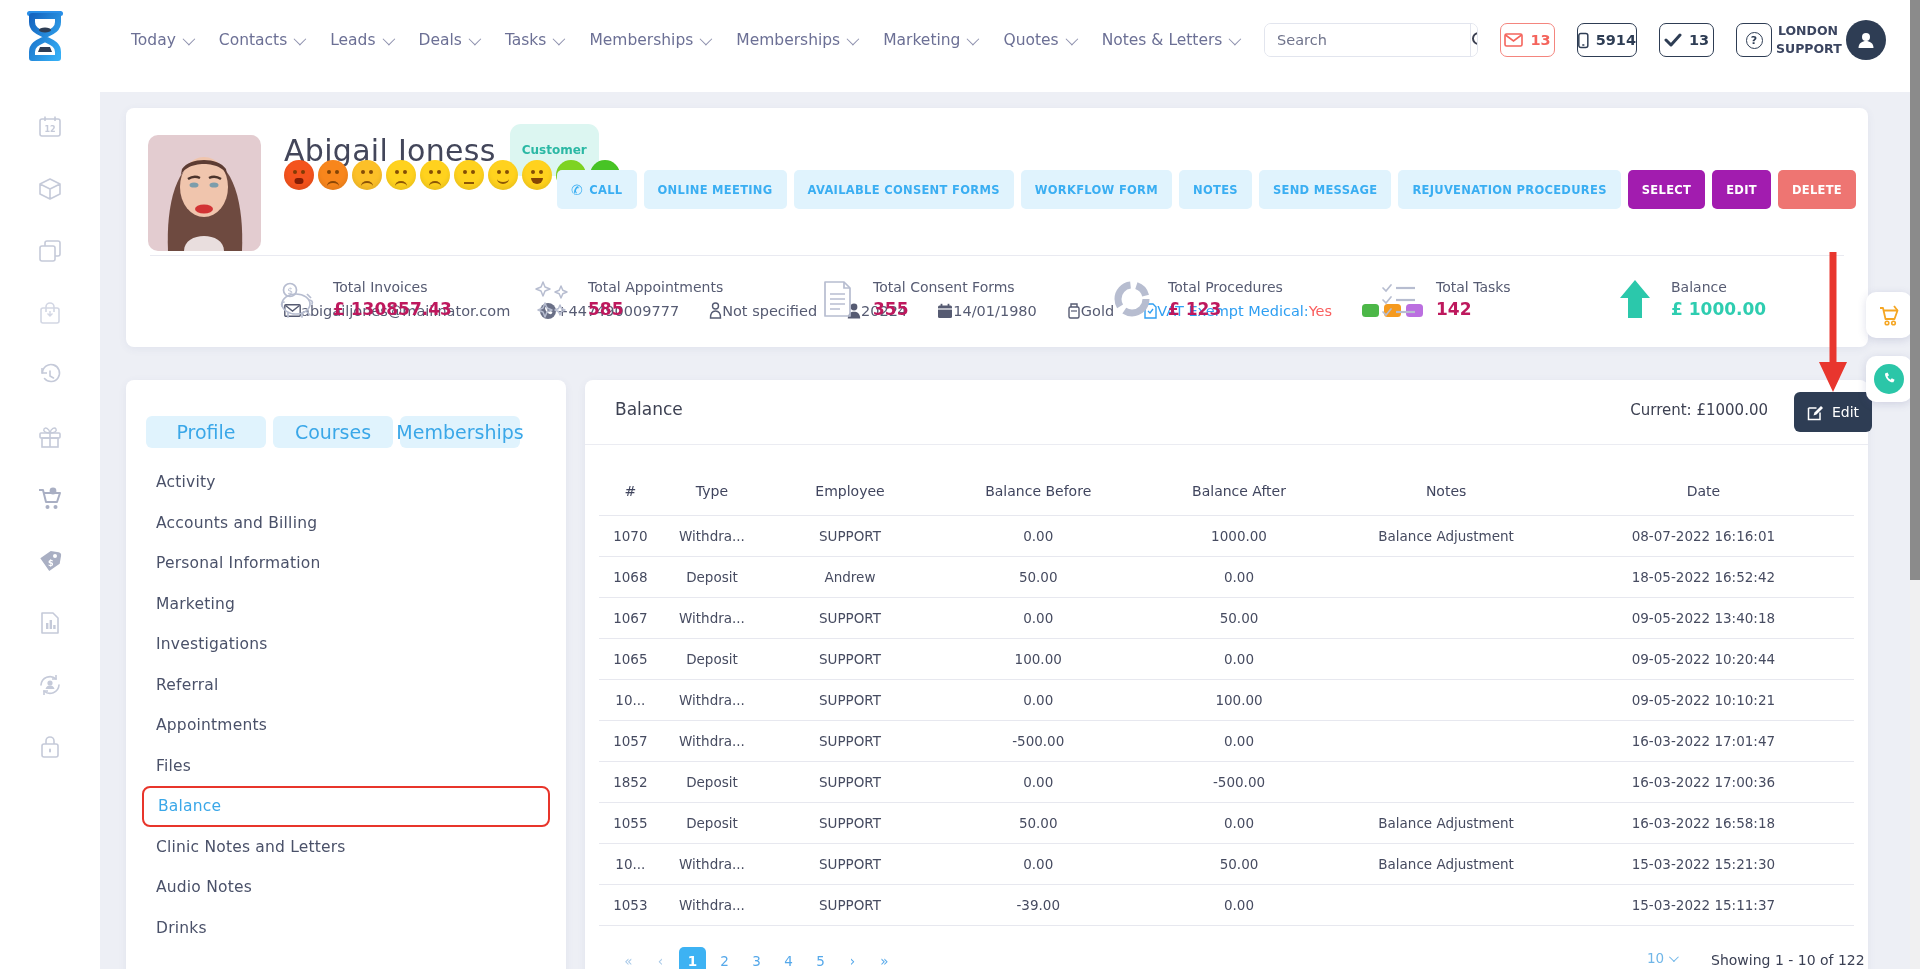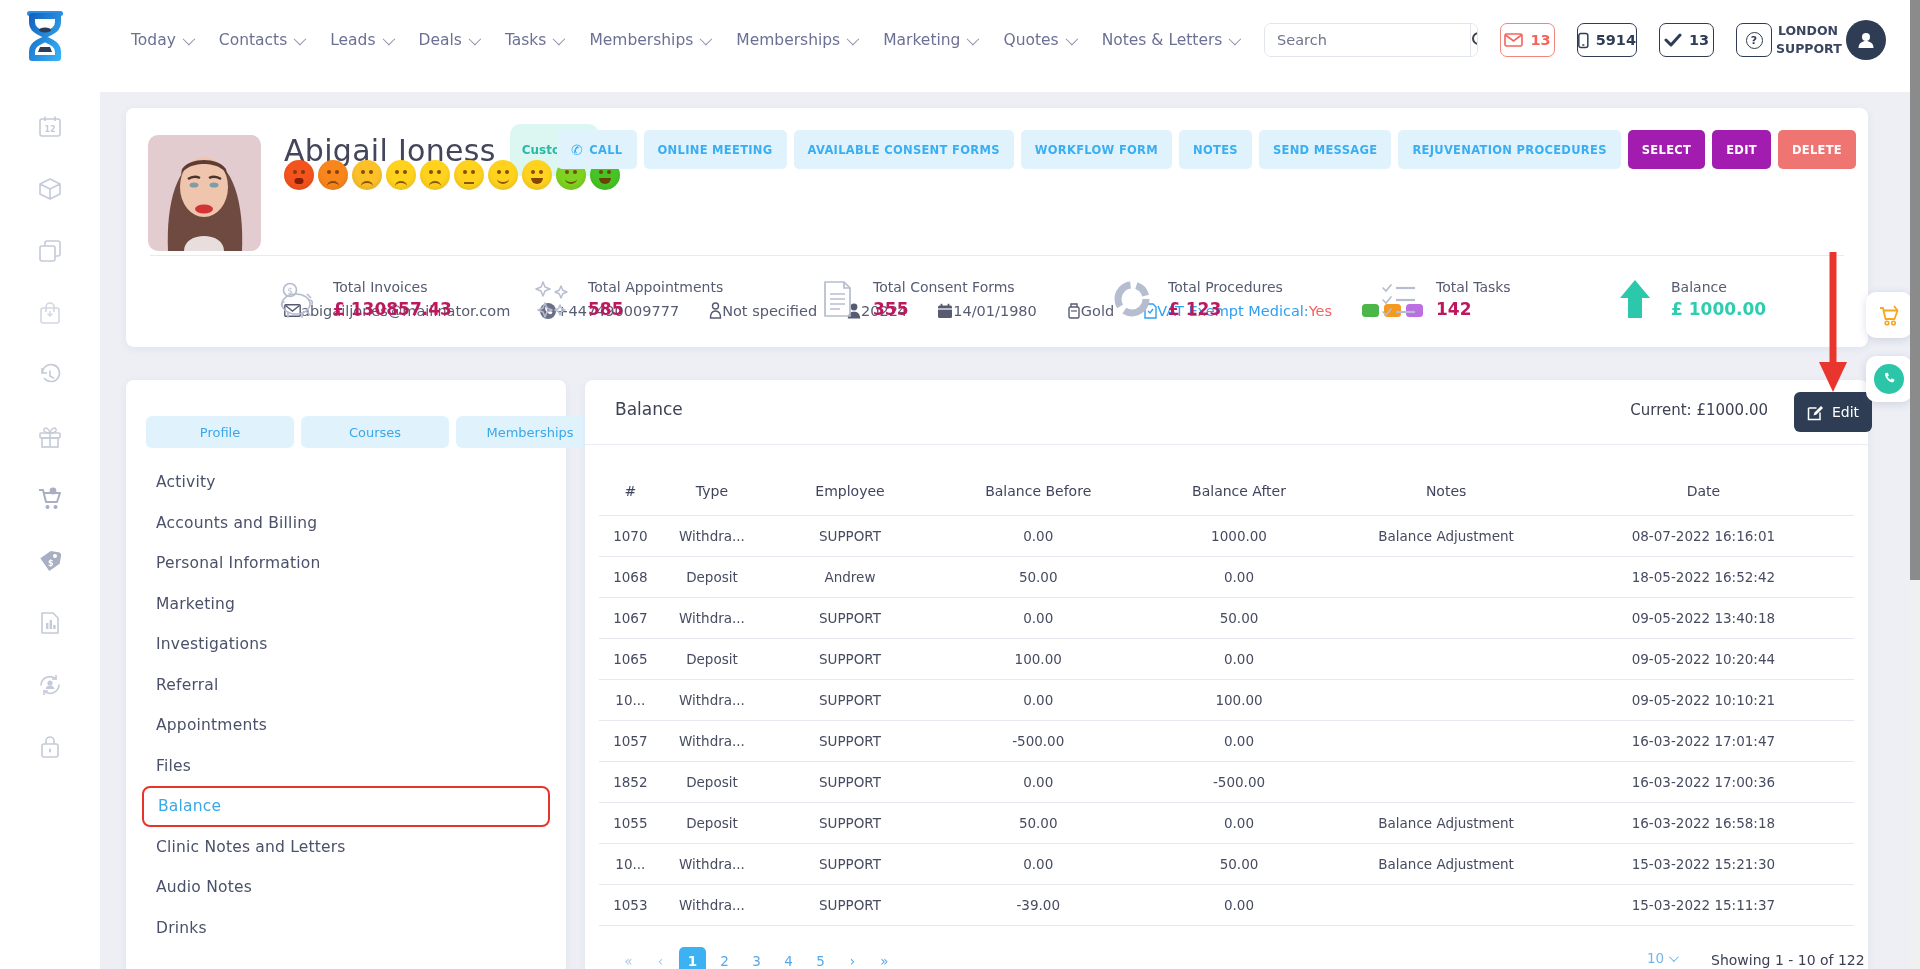--- a/index.html
+++ b/index.html
@@ -52,36 +52,36 @@
   .mood.grin .mouth { background:rgba(110,45,0,.85); border-radius:0 0 8px 8px; height:6px; }
   .mood.open-sad .mouth { background:rgba(110,20,0,.85); border-radius:3px; width:9px; height:6px; }
   .contact-row { position:absolute; left:158px; top:194px; display:flex; align-items:center; gap:30px; font-size:14.5px; color:#565b72; white-space:nowrap; }
   .crow-item { display:flex; align-items:center; }
   .vat-label { color:#2f9ff2; }
   .vat-yes { color:#f95e5e; }
   .tags { display:flex; gap:5px; }
   .tag { width:17px; height:13px; border-radius:3.5px; cursor:pointer; }
 
   .actions { position:absolute; right:12px; top:22px; display:flex; gap:7px; }
-  .abtn { height:39px; display:flex; align-items:center; padding:0 14px; border-radius:5px; font-size:11.5px; font-weight:bold; letter-spacing:.3px; cursor:pointer; white-space:nowrap; border:0; font-family:inherit; }
+  .abtn { height:39px; display:flex; align-items:center; padding:0 14px; border-radius:5px; font-size:11.5px; font-weight:bold; letter-spacing:.3px; cursor:pointer; white-space:nowrap; border:0; font-family:inherit;margin-top:40px; }
   .btn-light { background:#e0f3fd; color:#3aaef2; }
   .btn-dark { background:#a21caf; color:#fff; }
   .btn-red { background:#ee7572; color:#fff; }
   .abtn.has-ico::before { content:"✆"; margin-right:6px; font-size:14px; }
 
   .pdivider { position:absolute; left:24px; right:24px; top:147px; height:1px; background:#e9eaf1; }
   .stat { position:absolute; top:170px; display:flex; align-items:center; gap:15px; }
   .stat .sico { width:42px; height:42px; }
   .stat .slabel { font-size:14px; color:#565b72; margin-bottom:4px; white-space:nowrap; }
   .stat .svalue { font-size:17px; font-weight:bold; color:#be185d; }
   .stat.balance .svalue { color:#2ecdb0; }
 
   
   .ltabs { position:absolute; left:20px; top:36px; display:flex; gap:7px; }
-  .ltab { width:148px; height:32px; background:#e0f3fd; color:#3aa7e8; font-size:13px; font-weight:500; display:flex; align-items:center; justify-content:center; border-radius:6px; cursor:pointer; }
+  .ltab { width:120px; height:32px; background:#e0f3fd; color:#3aa7e8; font-size:19px; font-weight:500; display:flex; align-items:center; justify-content:center; border-radius:6px; cursor:pointer; }
   .lmenu { position:absolute; left:16px; right:16px; top:82px; list-style:none; }
   .lmenu li { height:40.5px; display:flex; align-items:center; padding-left:14px; font-size:15.5px; color:#4a5169; font-weight:500; cursor:pointer; letter-spacing:.2px; }
   .lmenu li.active { border:2.5px solid #e8352b; border-radius:8px; color:#3aa7e8; }
 
   
   .bp-title { position:absolute; left:30px; top:19px; font-size:17px; color:#3d4152; font-weight:500; }
   .bp-current { position:absolute; right:100px; top:21px; font-size:15px; color:#3d4152; }
   .bp-edit { position:absolute; right:-4px; top:12px; width:78px; height:40px; background:#2e3d54; border-radius:6px; color:#fff; font-size:14px; display:flex; align-items:center; justify-content:center; gap:8px; cursor:pointer; }
   .bp-divider { position:absolute; left:0; right:0; top:64px; height:1px; background:#ebecf2; }
   .btable { position:absolute; left:14px; right:14px; top:87px; border-collapse:collapse; width:calc(100% - 28px); table-layout:fixed; }

